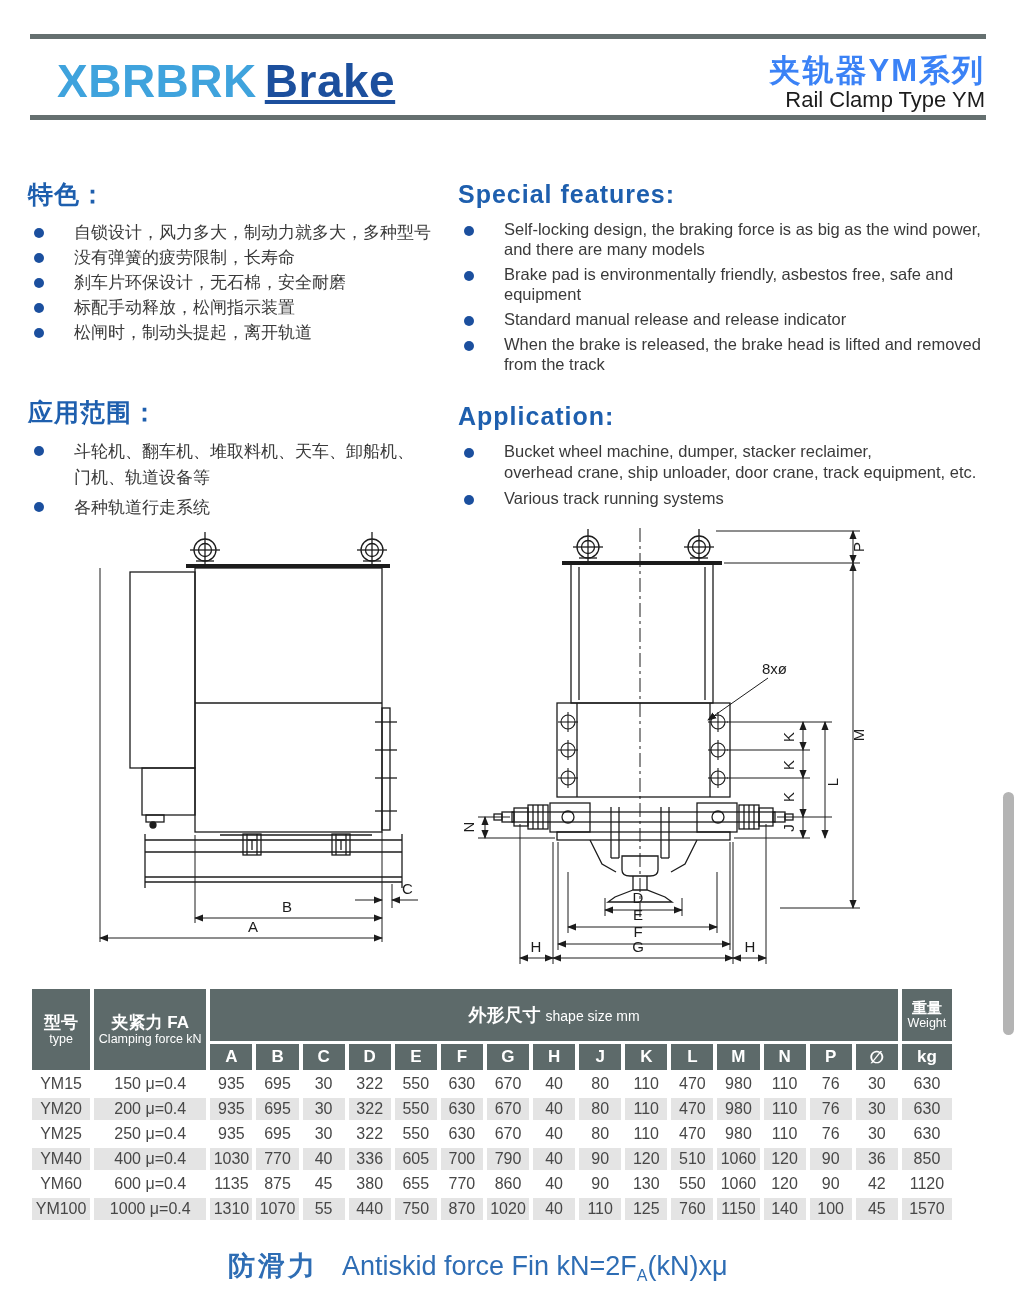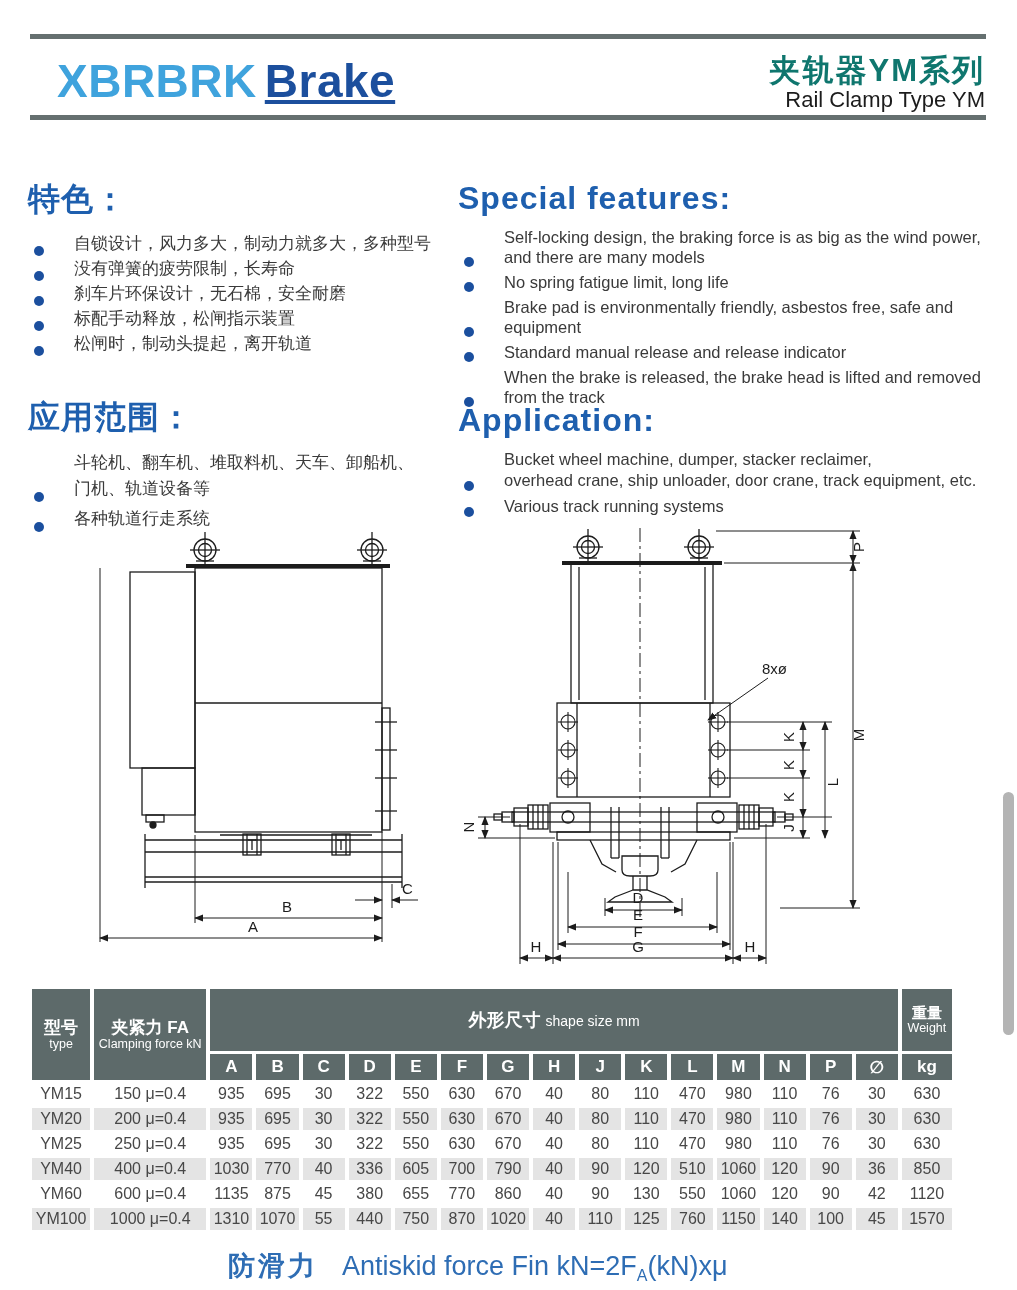--- a/index.html
+++ b/index.html
@@ -4,28 +4,28 @@
 <style>
   html,body{margin:0;padding:0;background:#e8e8e8;}
   #page{position:relative;width:1017px;height:1290px;background:#ffffff;overflow:hidden;
         font-family:"Liberation Sans","DejaVu Sans",sans-serif;color:#3b3b3b;}
   .rule{position:absolute;left:30px;width:956px;height:5px;background:#657070;}
   .rule.top{top:34px;} .rule.bottom{top:115px;}
 
   
   .brand{position:absolute;left:57px;top:54px;font-size:46px;font-weight:bold;letter-spacing:0.5px;}
   .brand .b1{color:#3fa3dd;} .brand .b2{color:#1c4f9d;margin-left:8px;text-decoration:underline;}
-  .title-cn{position:absolute;right:32px;top:50px;font-size:31px;font-weight:bold;color:#0f766e;letter-spacing:2px;}
+  .title-cn{position:absolute;right:32px;top:50px;font-size:31px;font-weight:bold;color:#3b82f6;letter-spacing:2px;}
   .title-en{position:absolute;right:32px;top:87px;font-size:22px;color:#1c1c1c;}
 
   
   .sec{position:absolute;}
-  .sec h2{margin:0;font-size:32px;font-weight:bold;color:#1e5fae;letter-spacing:1px;}
+  .sec h2{margin:0;font-size:25px;font-weight:bold;color:#1e5fae;letter-spacing:1px;}
   ul.bullets{list-style:none;margin:10px 0 0 0;padding:0;}
-  ul.bullets li{display:flex;align-items:flex-end;}
+  ul.bullets li{display:flex;align-items:flex-start;}
   .dot{flex:0 0 10px;width:10px;height:10px;border-radius:50%;background:#1b4f9e;margin:7px 0 0 6px;}
   .li-text{margin-left:30px;white-space:pre-line;color:#3a3a3a;}
   .cn-list li{margin-bottom:1px;} .cn-list .li-text{font-size:17px;line-height:24px;}
   .en-list li{margin-bottom:5px;} .en-list .li-text{font-size:16.5px;line-height:20px;}
   .app-cn-list li{margin-bottom:4px;} .app-cn-list .li-text{font-size:17px;line-height:26px;}
   .app-en-list li{margin-bottom:5px;} .app-en-list .li-text{font-size:16.5px;line-height:21px;}
   #sec-features-cn{left:28px;top:178px;width:420px;}
   #sec-features-en{left:458px;top:180px;width:525px;}
   #sec-app-cn{left:28px;top:396px;width:420px;}
   #sec-app-en{left:458px;top:402px;width:525px;}
@@ -35,21 +35,21 @@
   #draw-side{left:90px;top:528px;width:360px;height:420px;}
   #draw-front{left:450px;top:520px;width:525px;height:460px;}
   svg text{font-family:"Liberation Sans","DejaVu Sans",sans-serif;font-size:15px;fill:#1c1c1c;}
 
   
   #spec-table-wrap{position:absolute;left:28px;top:986px;width:928px;}
   table.spec{border-collapse:separate;border-spacing:4px 3px;table-layout:fixed;width:928px;}
   table.spec th{background:#5d6a6a;color:#ffffff;text-align:center;vertical-align:middle;padding:0;}
   .th-type,.th-force{font-size:17px;font-weight:bold;line-height:19px;}
   .sub{font-size:12.5px;font-weight:normal;display:block;line-height:15px;}
-  .th-size{font-size:18px;font-weight:bold;height:62px;}
+  .th-size{font-size:18px;font-weight:bold;height:52px;}
   .th-size .sub-inline{font-size:14px;font-weight:normal;}
   .th-weight{font-size:15px;font-weight:bold;line-height:16px;}
   .th-dim{font-size:17px;font-weight:bold;height:26px;}
   table.spec td{text-align:center;font-size:16px;color:#474747;height:22px;padding:0;}
   table.spec tbody tr:nth-child(even) td{background:#e4e4e4;}
   table.spec tbody tr:nth-child(odd) td{background:#ffffff;}
 
   
   #footer-formula{position:absolute;left:228px;top:1248px;font-size:27px;color:#2e6db4;display:flex;gap:24px;align-items:baseline;}
   #footer-formula .cn{font-weight:bold;letter-spacing:3px;}
@@ -99,24 +99,20 @@
       </ul>
   </div>
 
   <div class="sec" id="sec-features-en">
     <h2>Special features:</h2>
     <ul class="bullets en-list">
         <li>
           <span class="dot"></span>
           <span class="li-text">Self-locking design, the braking force is as big as the wind power,
 and there are many models</span>
-        </li>
-        <li>
-          <span class="dot"></span>
-          <span class="li-text">No spring fatigue limit, long life</span>
         </li>
         <li>
           <span class="dot"></span>
           <span class="li-text">Brake pad is environmentally friendly, asbestos free, safe and
 equipment</span>
         </li>
         <li>
           <span class="dot"></span>
           <span class="li-text">Standard manual release and release indicator</span>
         </li>

